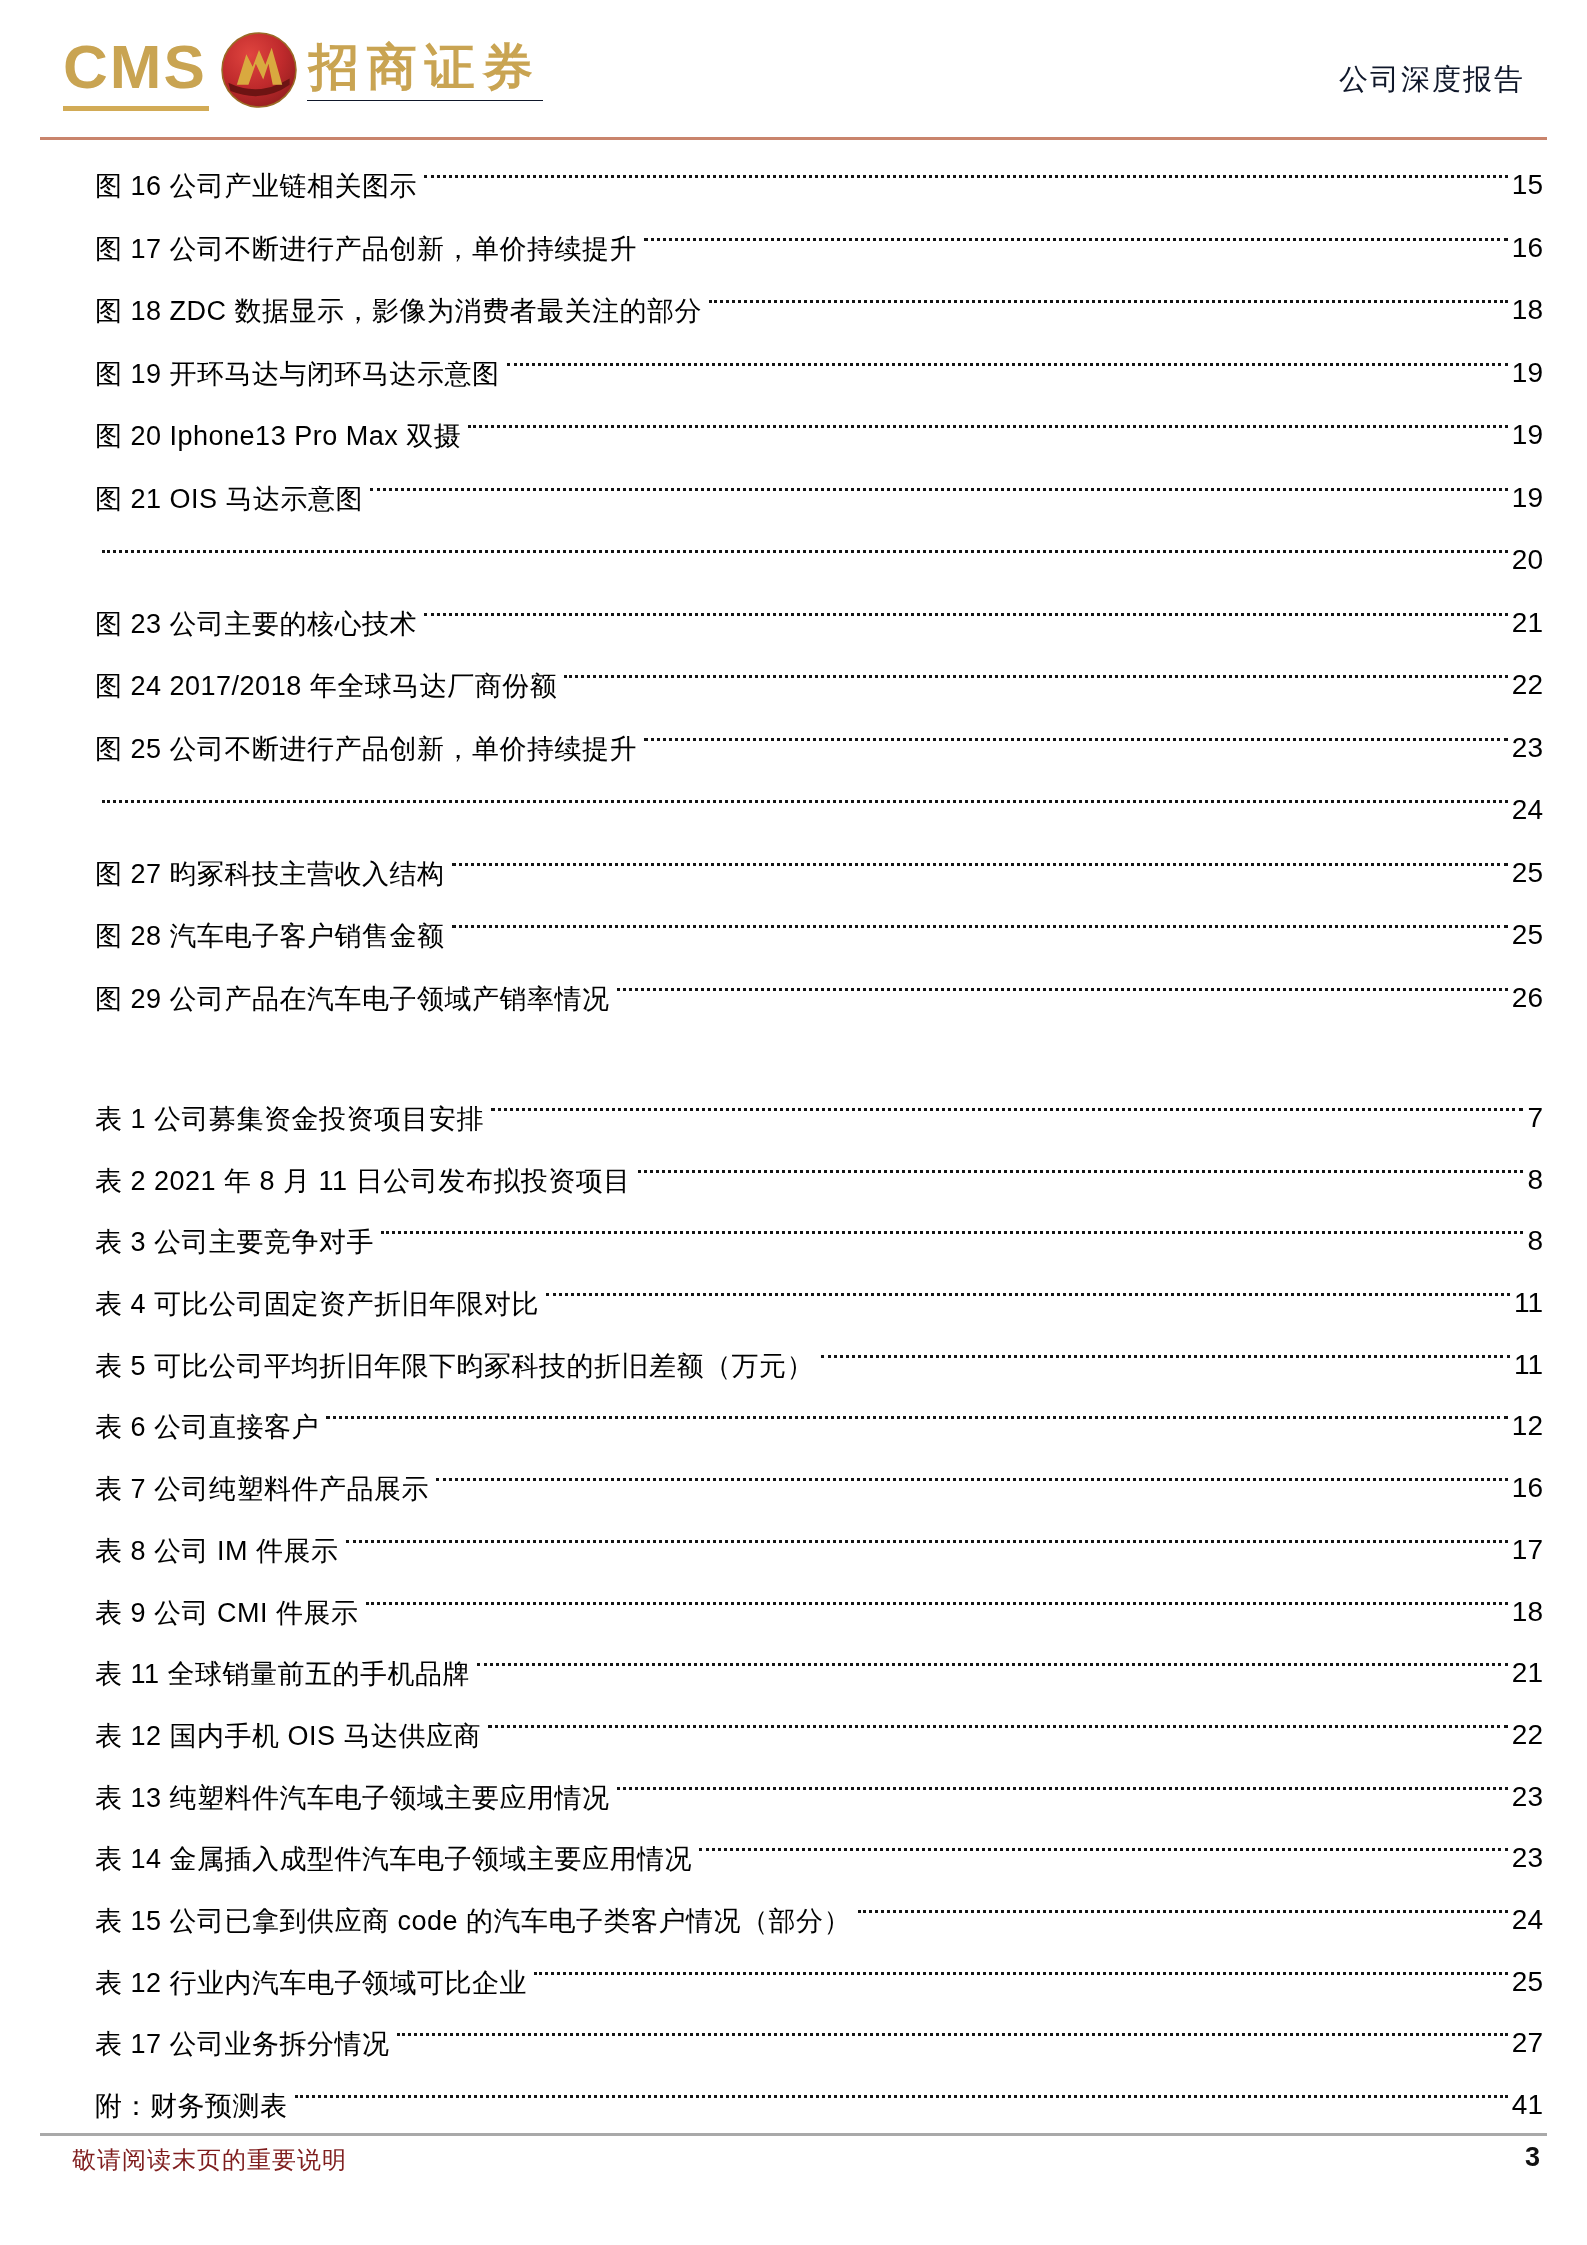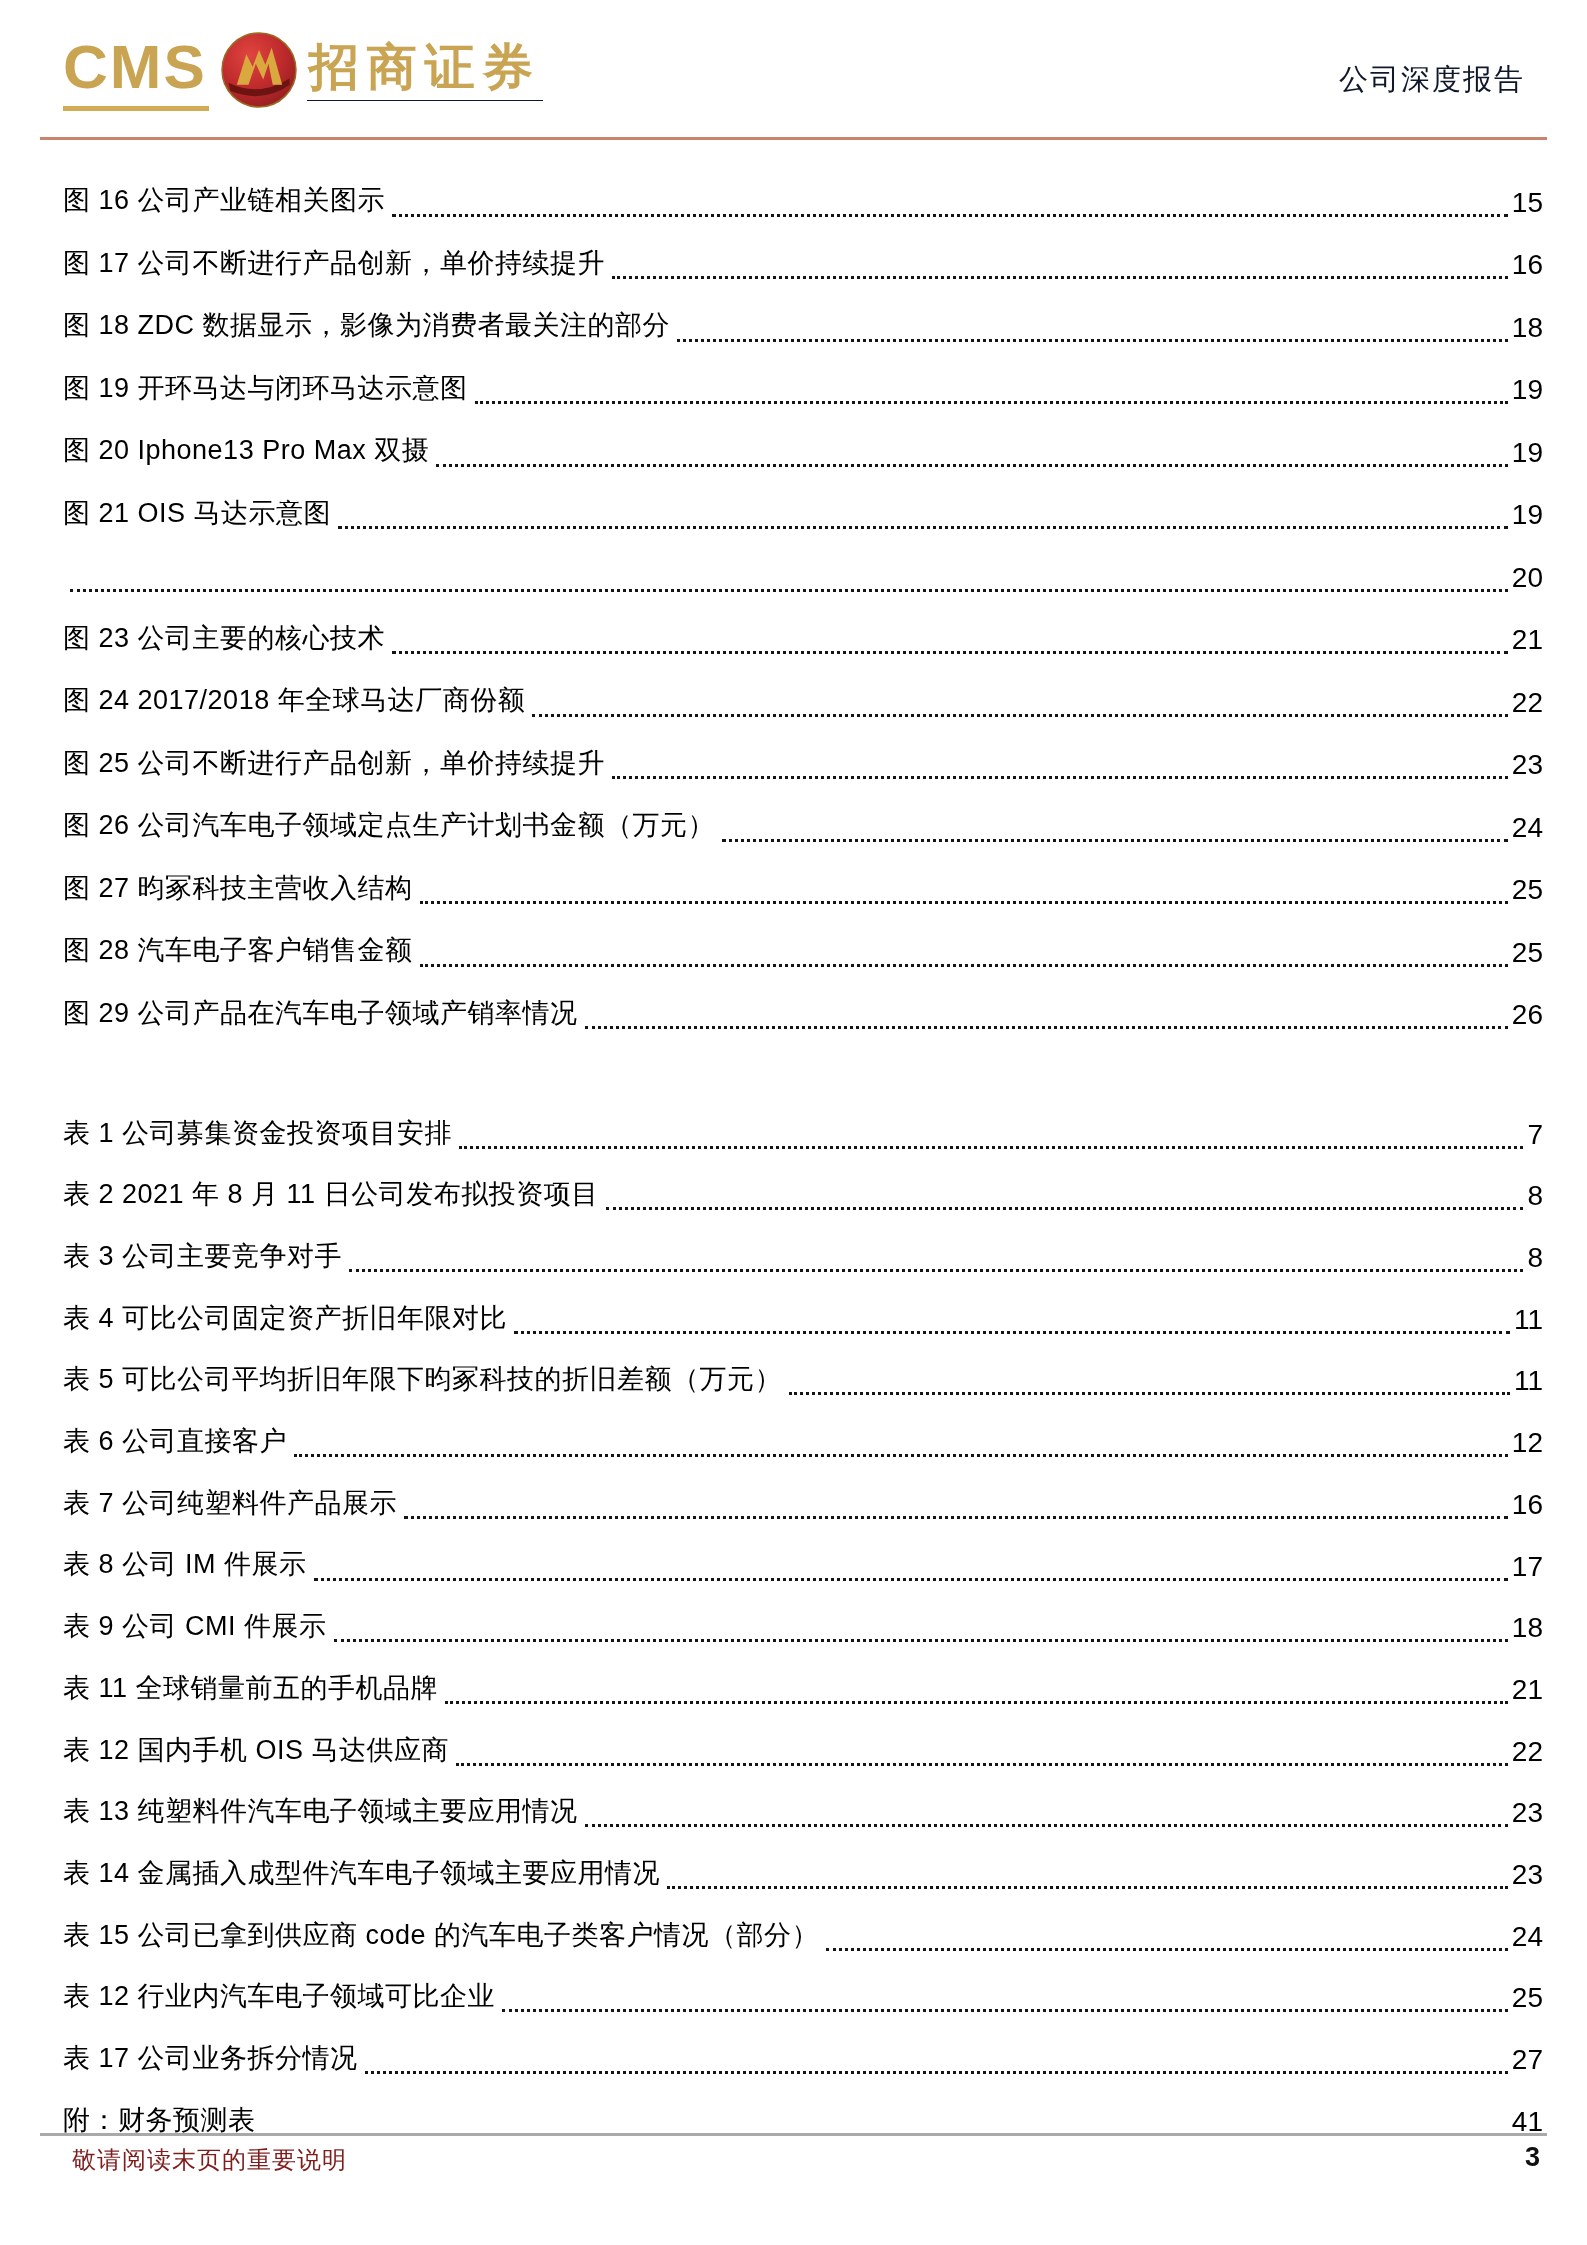--- a/index.html
+++ b/index.html
@@ -61,25 +61,26 @@
     height: 3px;
     background: #c9846c;
   }
 
   
   .toc-section { position: absolute; left: 63px; right: 44px; }
   #figures-list { top: 154px; }
   #tables-list  { top: 1087px; }
   .toc-row {
     display: flex;
-    align-items: flex-end;
+    align-items: flex-start;
     height: 62.5px;
     box-sizing: border-box;
     padding-top: 17px;
     cursor: pointer;
+    margin-left: 32px;
   }
   #tables-list .toc-row { height: 61.7px; }
   .toc-label {
     flex: none;
     font-size: 27px;
     line-height: 1.15;
     white-space: nowrap;
     letter-spacing: 0.5px;
   }
   .toc-dots {
@@ -194,21 +195,20 @@
           <span class="toc-label">图 24 2017/2018 年全球马达厂商份额</span>
           <span class="toc-dots"></span>
           <span class="toc-page">22</span>
         </div>
         <div class="toc-row">
           <span class="toc-label">图 25 公司不断进行产品创新，单价持续提升</span>
           <span class="toc-dots"></span>
           <span class="toc-page">23</span>
         </div>
         <div class="toc-row">
-          <span class="toc-label">图 26 公司汽车电子领域定点生产计划书金额（万元）</span>
           <span class="toc-dots"></span>
           <span class="toc-page">24</span>
         </div>
         <div class="toc-row">
           <span class="toc-label">图 27 昀冢科技主营收入结构</span>
           <span class="toc-dots"></span>
           <span class="toc-page">25</span>
         </div>
         <div class="toc-row">
           <span class="toc-label">图 28 汽车电子客户销售金额</span>

